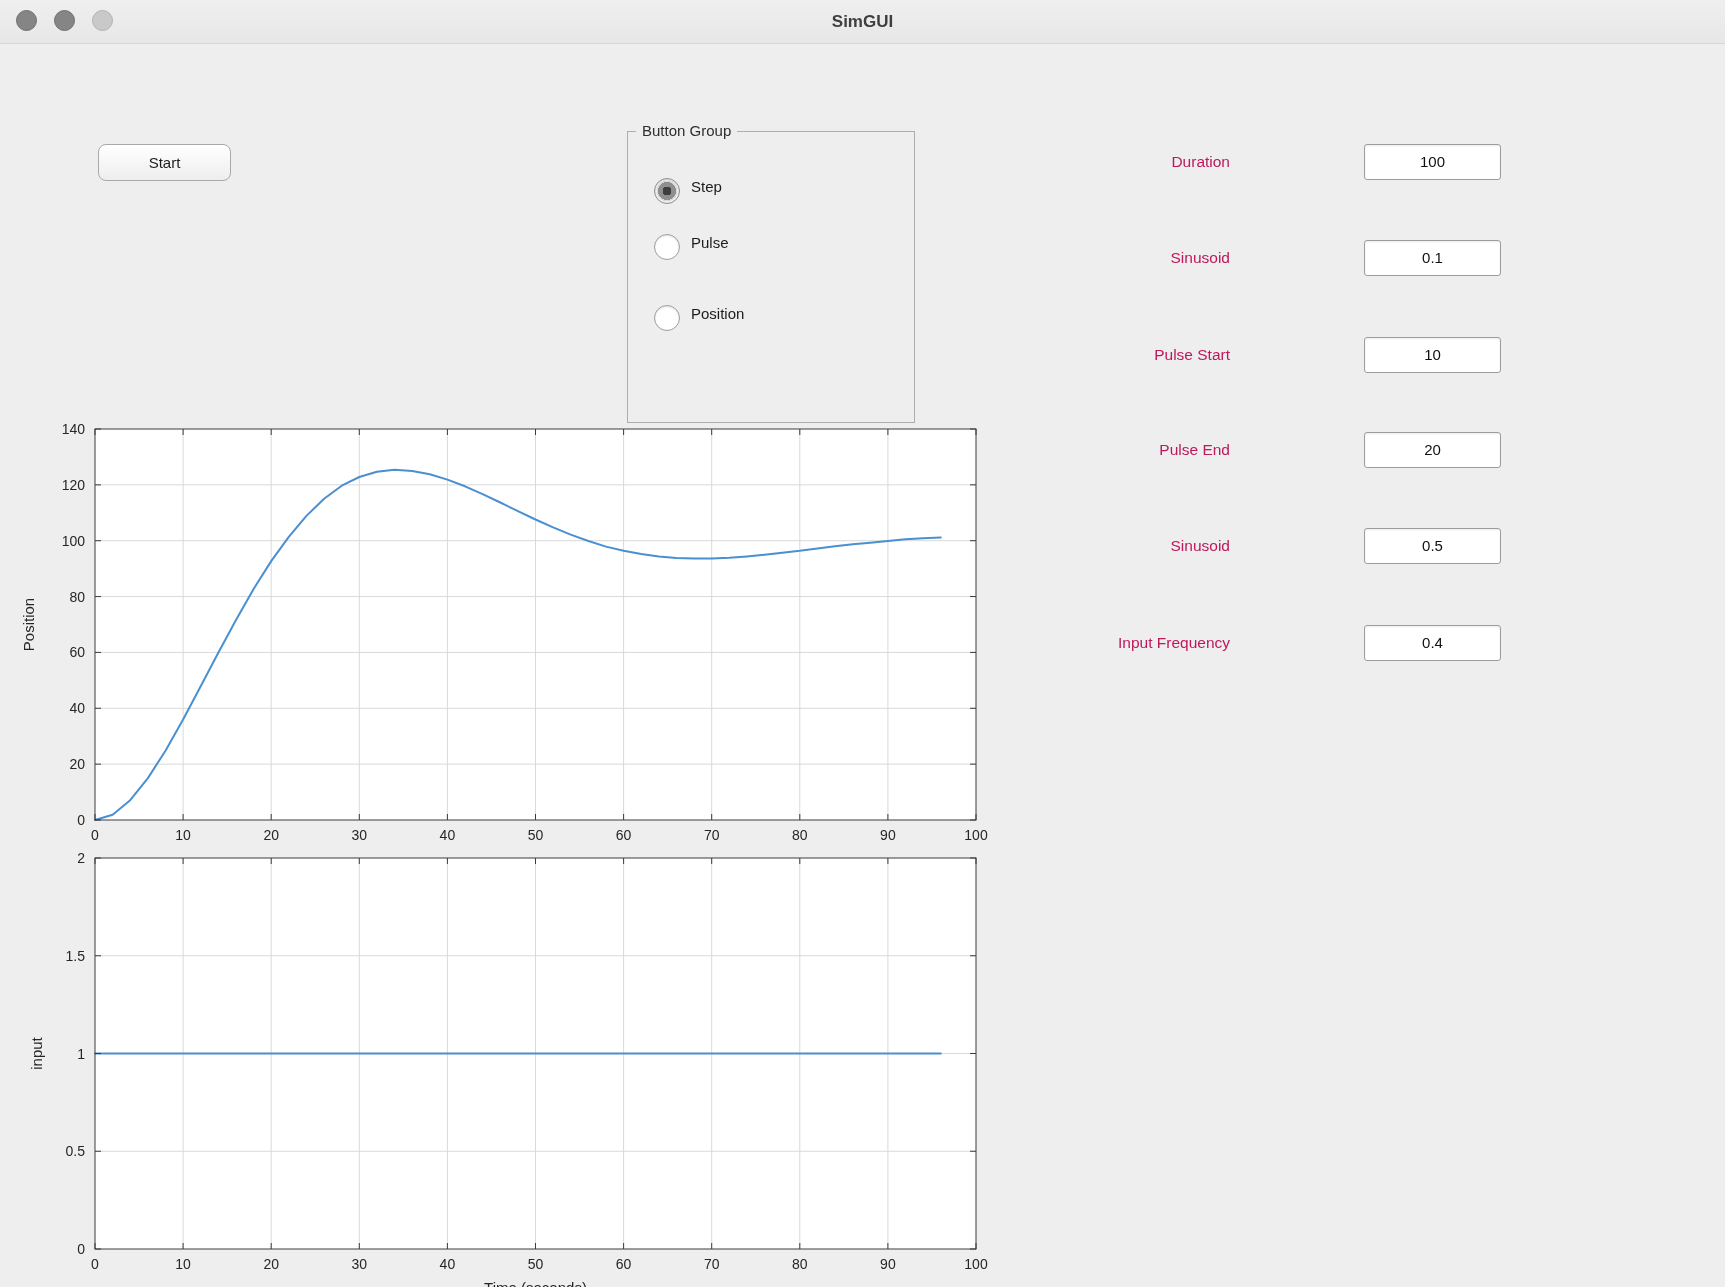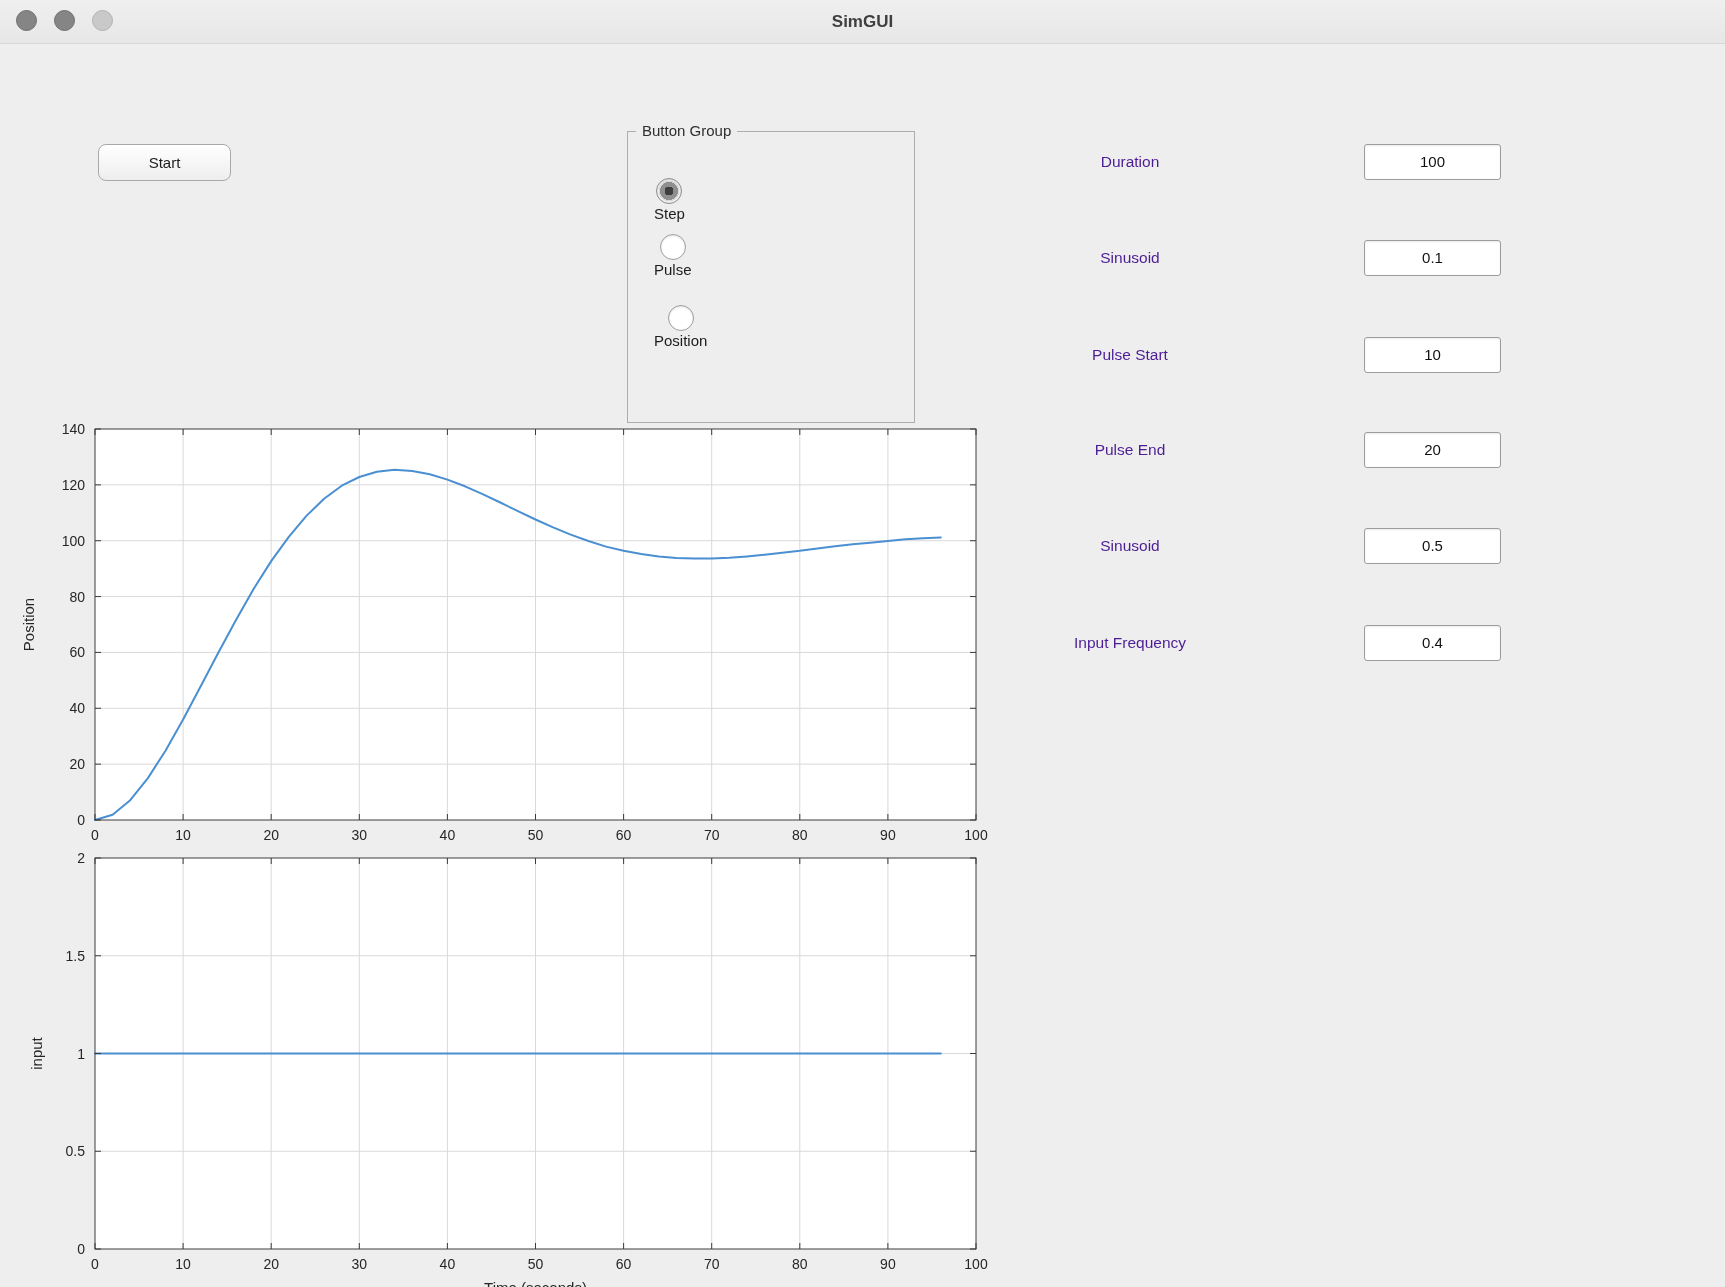--- a/index.html
+++ b/index.html
@@ -43,39 +43,39 @@
     position:absolute; left:627px; top:123px; width:288px; height:292px;
     border:1px solid #adadad;
     margin-top:8px;
   }
   .bg-legend {
     position:absolute; top:-10px; left:8px; padding:0 6px;
     background:#eeeeee; font-size:15px; color:#2e2e2e;
   }
   .radio-row {
     position:absolute; left:26px; height:28px;
-    display:flex; align-items:center; gap:1px; cursor:pointer;flex-direction:column;
+    display:flex; gap:11px; cursor:pointer;
   }
   .radio {
     width:26px; height:26px; border-radius:50%;
     background:#ffffff; border:1px solid #9e9e9e;
     box-shadow:inset 0 1px 2px rgba(0,0,0,0.12);
     flex:0 0 auto;
   }
   .radio.selected {
     background:radial-gradient(circle, #3e3e3e 0 4.5px, #8f8f8f 4.5px 9px, #d8d8d8 9px 10.5px, #f0f0f0 10.5px);
     border-color:#8d8d8d;
   }
   .radio-label { font-size:15px; color:#1c1c1c; }
 
   
   .param-label {
     position:absolute; left:1030px; width:200px; height:36px;
-    line-height:36px; text-align:center;
-    font-size:15.5px; color:#4c1d95;
+    line-height:36px; text-align:right;
+    font-size:15.5px; color:#be185d;
   }
   .param-field {
     position:absolute; left:1364px; width:137px; height:36px;
     background:#ffffff; border:1px solid #9c9c9c; border-radius:3px;
     text-align:center; line-height:34px; font-size:15px; color:#111111;
     box-shadow:inset 0 1px 2px rgba(0,0,0,0.08);
     cursor:text;
   }
 
   

